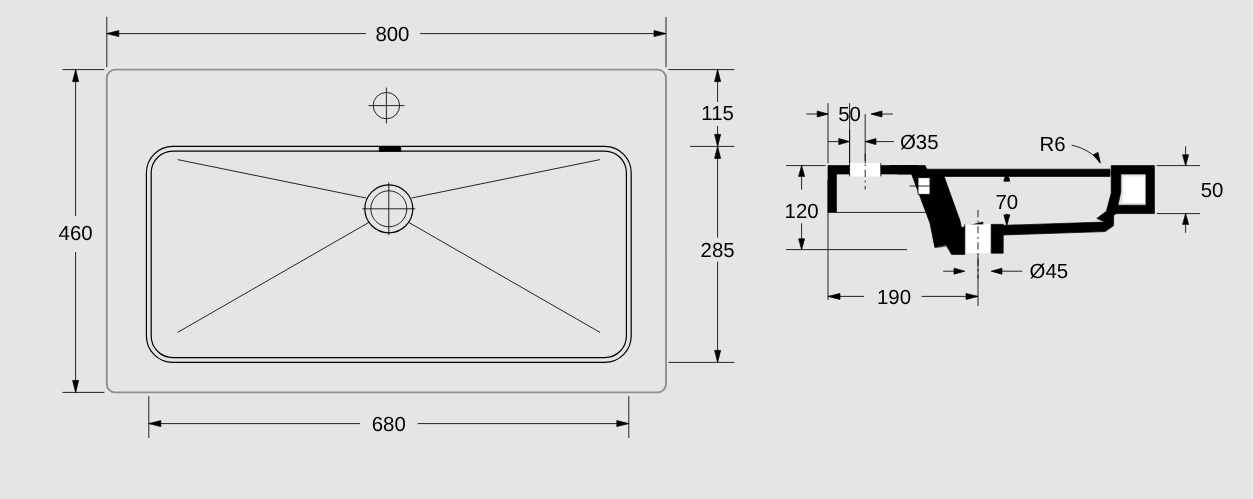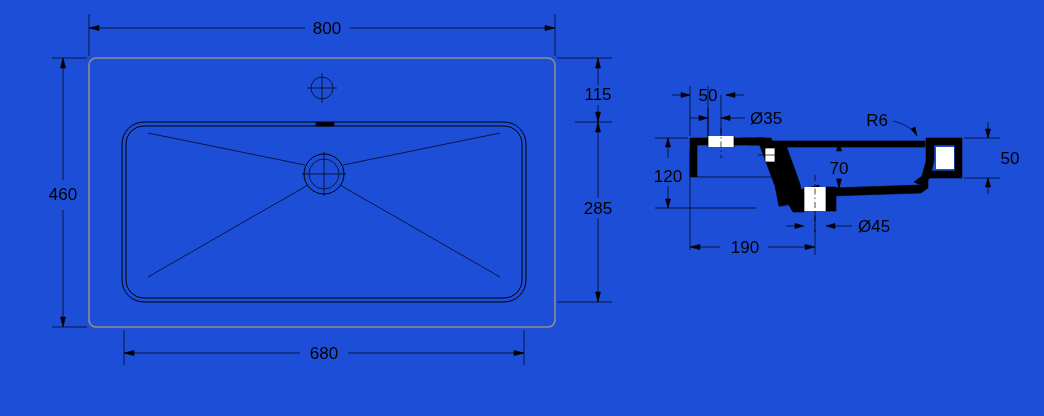--- a/index.html
+++ b/index.html
@@ -7,21 +7,21 @@
     padding: 0;
     background: #ffffff;
   }
   body {
     font-family: "Liberation Sans", sans-serif;
   }
   #drawing-root {
     position: relative;
     width: 1044px;
     height: 416px;
-    background: #1d4ed8;
+    background: #e5e5e5;
     overflow: hidden;
   }
   #drawing-svg {
     position: absolute;
     top: 0;
     left: 0;
     width: 1044px;
     height: 416px;
   }
   .dim-text {

